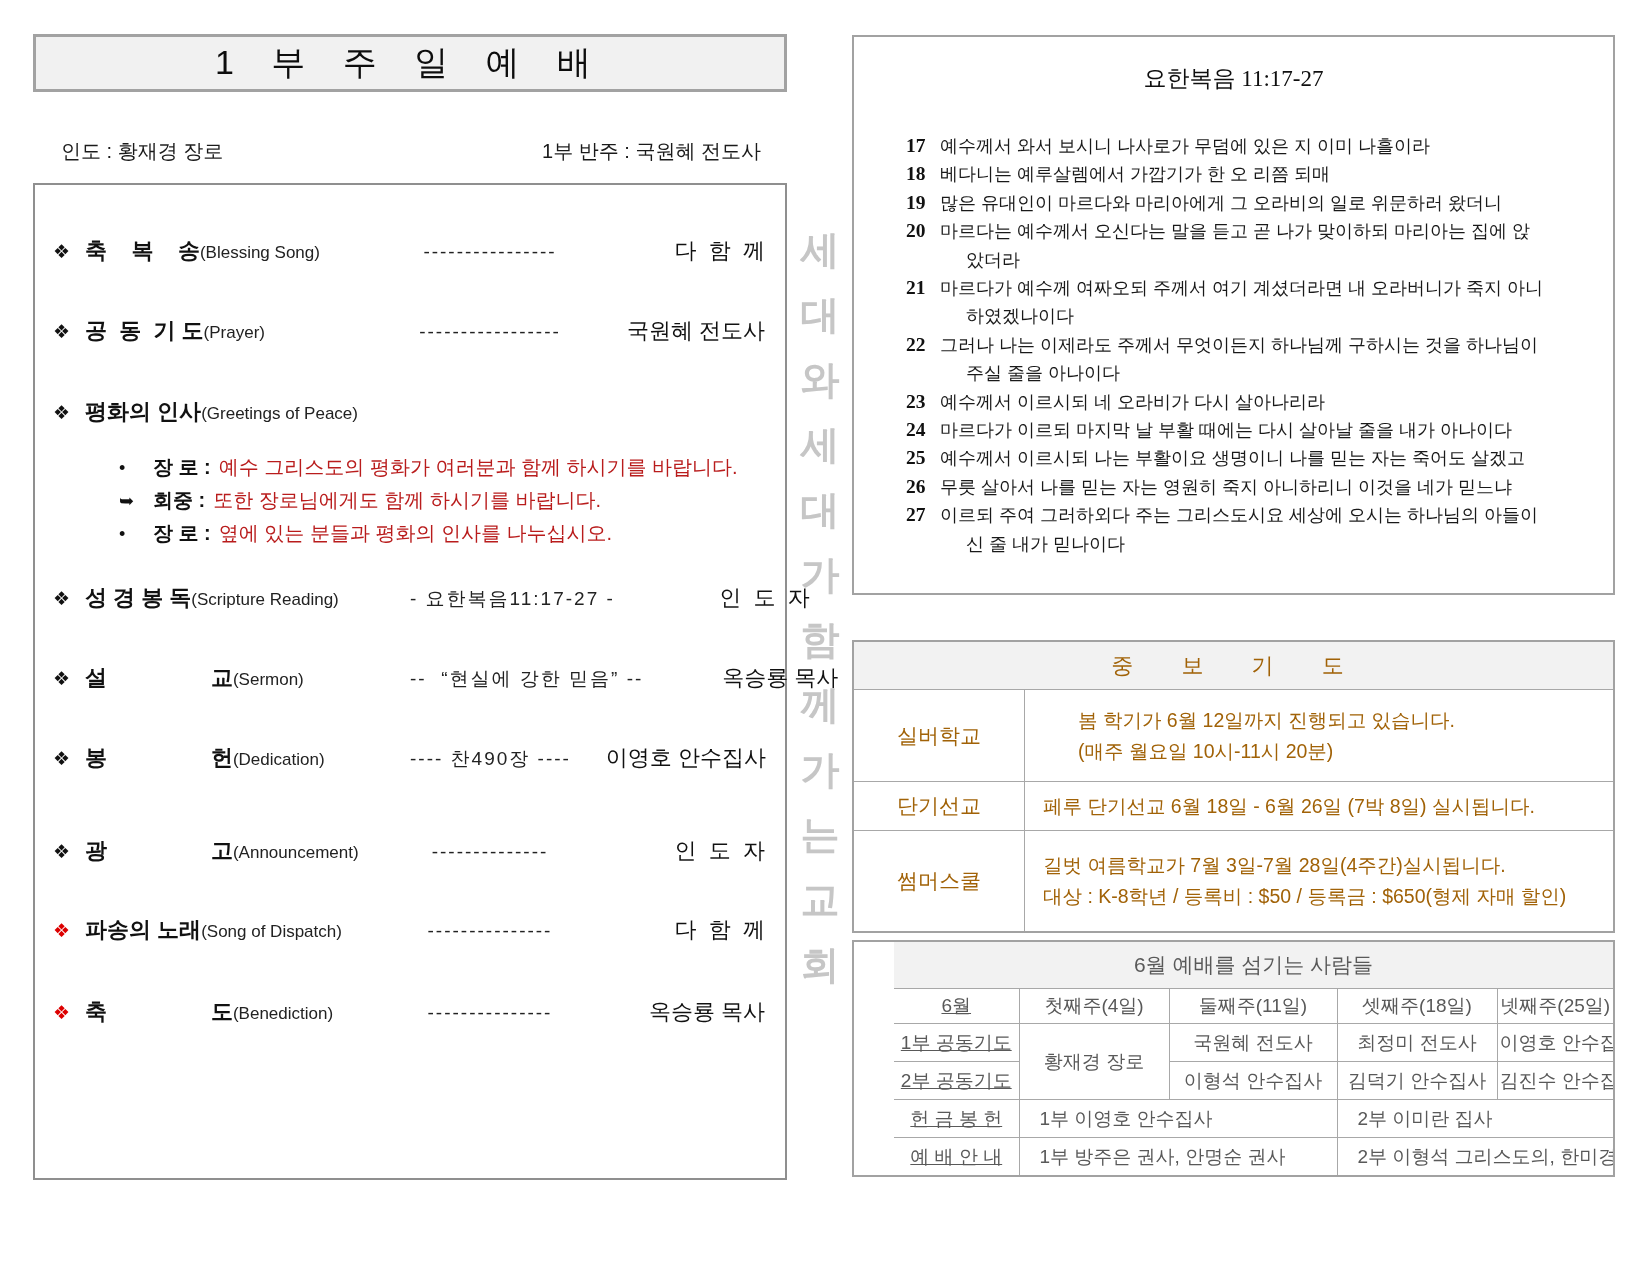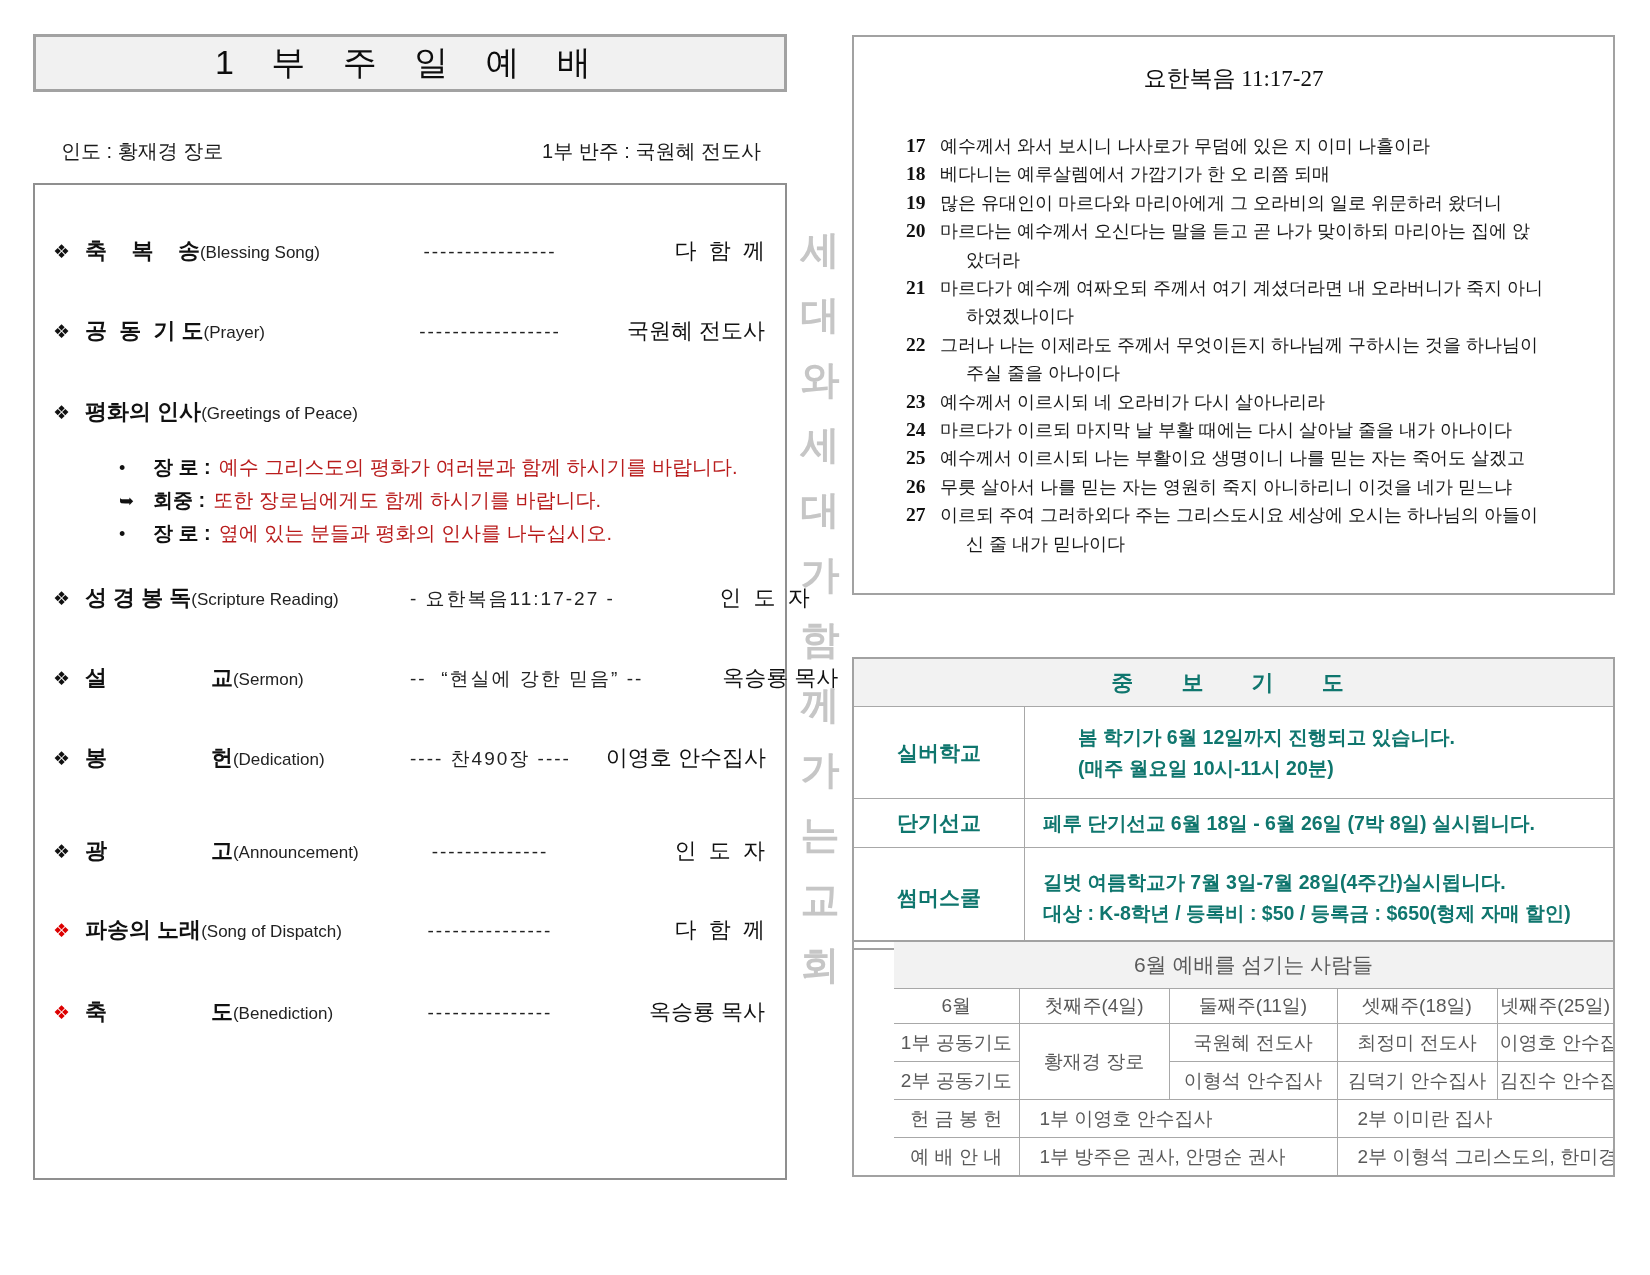--- a/index.html
+++ b/index.html
@@ -41,22 +41,22 @@
 
   
   .scripture-box{position:absolute;left:852px;top:35px;width:763px;height:560px;box-sizing:border-box;
     border:2px solid #a2a2a2;padding-top:26px;}
   .s-title{text-align:center;font-family:"Liberation Serif",serif;font-size:23px;color:#0f0f0f;}
   .verses{margin-top:38px;padding:0 24px 0 52px;}
   .vline{font-size:18px;line-height:28.4px;color:#191919;white-space:nowrap;}
   .vnum{display:inline-block;min-width:34px;font-family:"Liberation Serif",serif;font-weight:bold;font-size:19.5px;color:#111;}
   .vline.cont{padding-left:26px;}
 
-  .prayer-box{position:absolute;left:852px;top:657px;width:763px;box-sizing:border-box;
-    border:2px solid #a2a2a2;color:#0f766e;font-weight:bold;}
+  .prayer-box{position:absolute;left:852px;top:640px;width:763px;box-sizing:border-box;
+    border:2px solid #a2a2a2;color:#a16207;}
   .p-head{height:47px;background:#f2f2f2;border-bottom:1px solid #a8a8a8;display:flex;align-items:center;
     justify-content:center;font-size:22px;letter-spacing:12px;white-space:pre;}
   .p-row{display:flex;border-bottom:1px solid #a8a8a8;}
   .p-row:last-child{border-bottom:none;}
   .p-label{flex:none;width:170px;border-right:1px solid #a8a8a8;display:flex;align-items:center;
     justify-content:center;font-size:21px;}
   .p-content{flex:1;padding:6px 8px 6px 18px;display:flex;flex-direction:column;justify-content:center;
     font-size:19.5px;line-height:31px;}
   .ph92{height:91px;gap:35px;} .ph49{height:48px;} .ph100{height:100px;}
 
@@ -64,21 +64,21 @@
     border:2px solid #a2a2a2;color:#595959;padding-left:40px;}
   .sv-head{height:46px;background:#f2f2f2;border-bottom:1px solid #a8a8a8;display:flex;align-items:center;
     justify-content:center;font-size:21px;}
   .sv-table{width:100%;border-collapse:collapse;table-layout:fixed;}
   .sv-table td{border:1px solid #a8a8a8;text-align:center;font-size:19px;height:37px;padding:0 2px;
     overflow:hidden;white-space:nowrap;color:#595959;}
   .sv-table tr.hdr td{height:34px;}
   .sv-table td.left{text-align:left;padding-left:20px;}
   .sv-table tr:first-child td{border-top:none;}
   .sv-table tr:last-child td{border-bottom:none;}
-  .sv-table td:first-child{border-left:none;}
+  .sv-table td:first-child{border-left:none;text-decoration:underline;}
   .sv-table td:last-child{border-right:none;}
 </style>
 </head>
 <body>
 
 <div id="page">
 
   <div class="title-box">
     <span class="t">1 부 주 일 예 배</span>
   </div>

